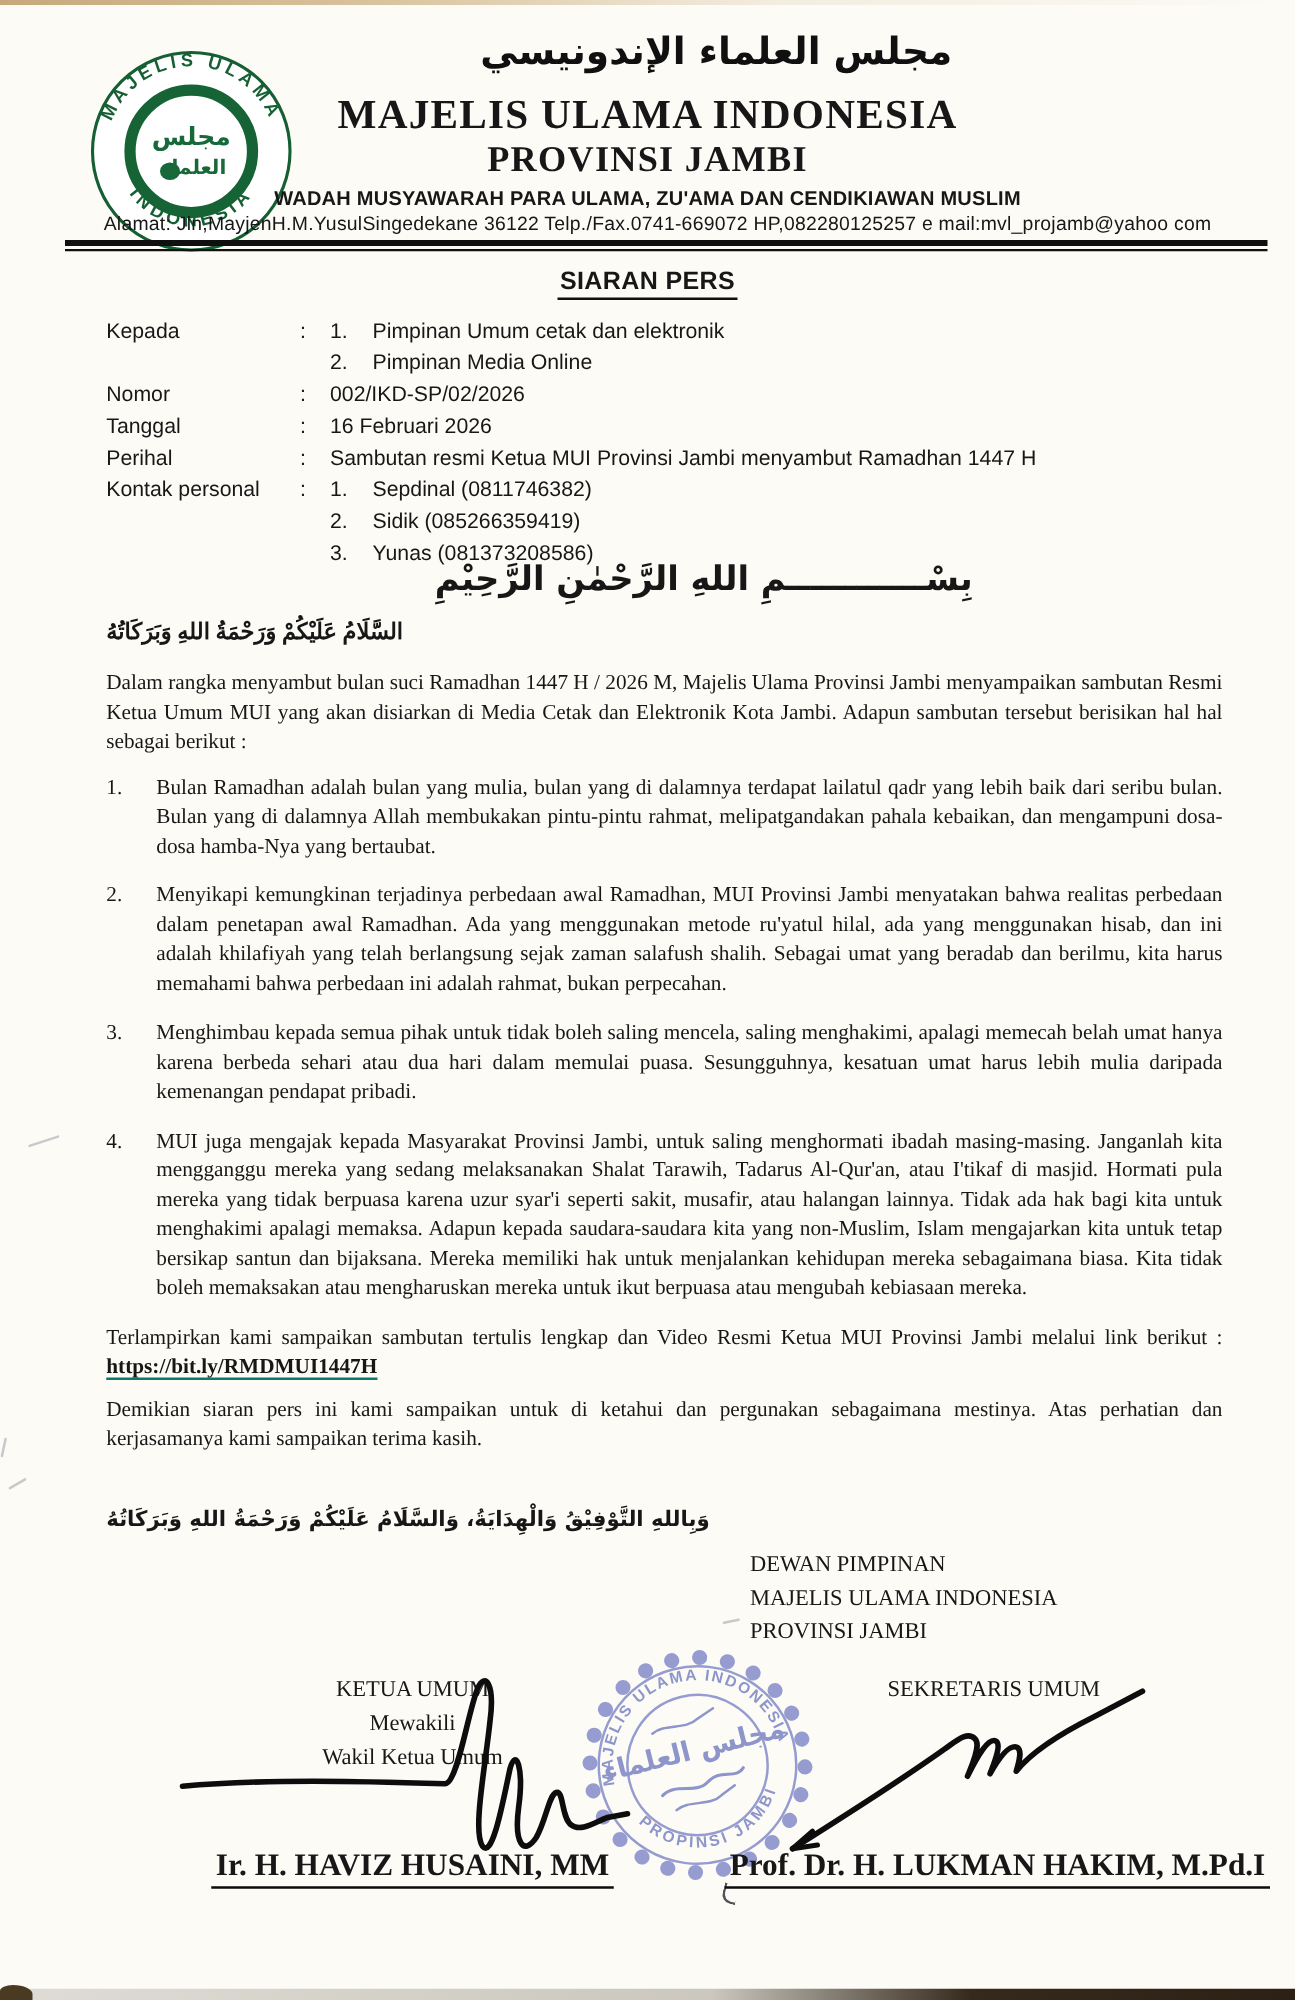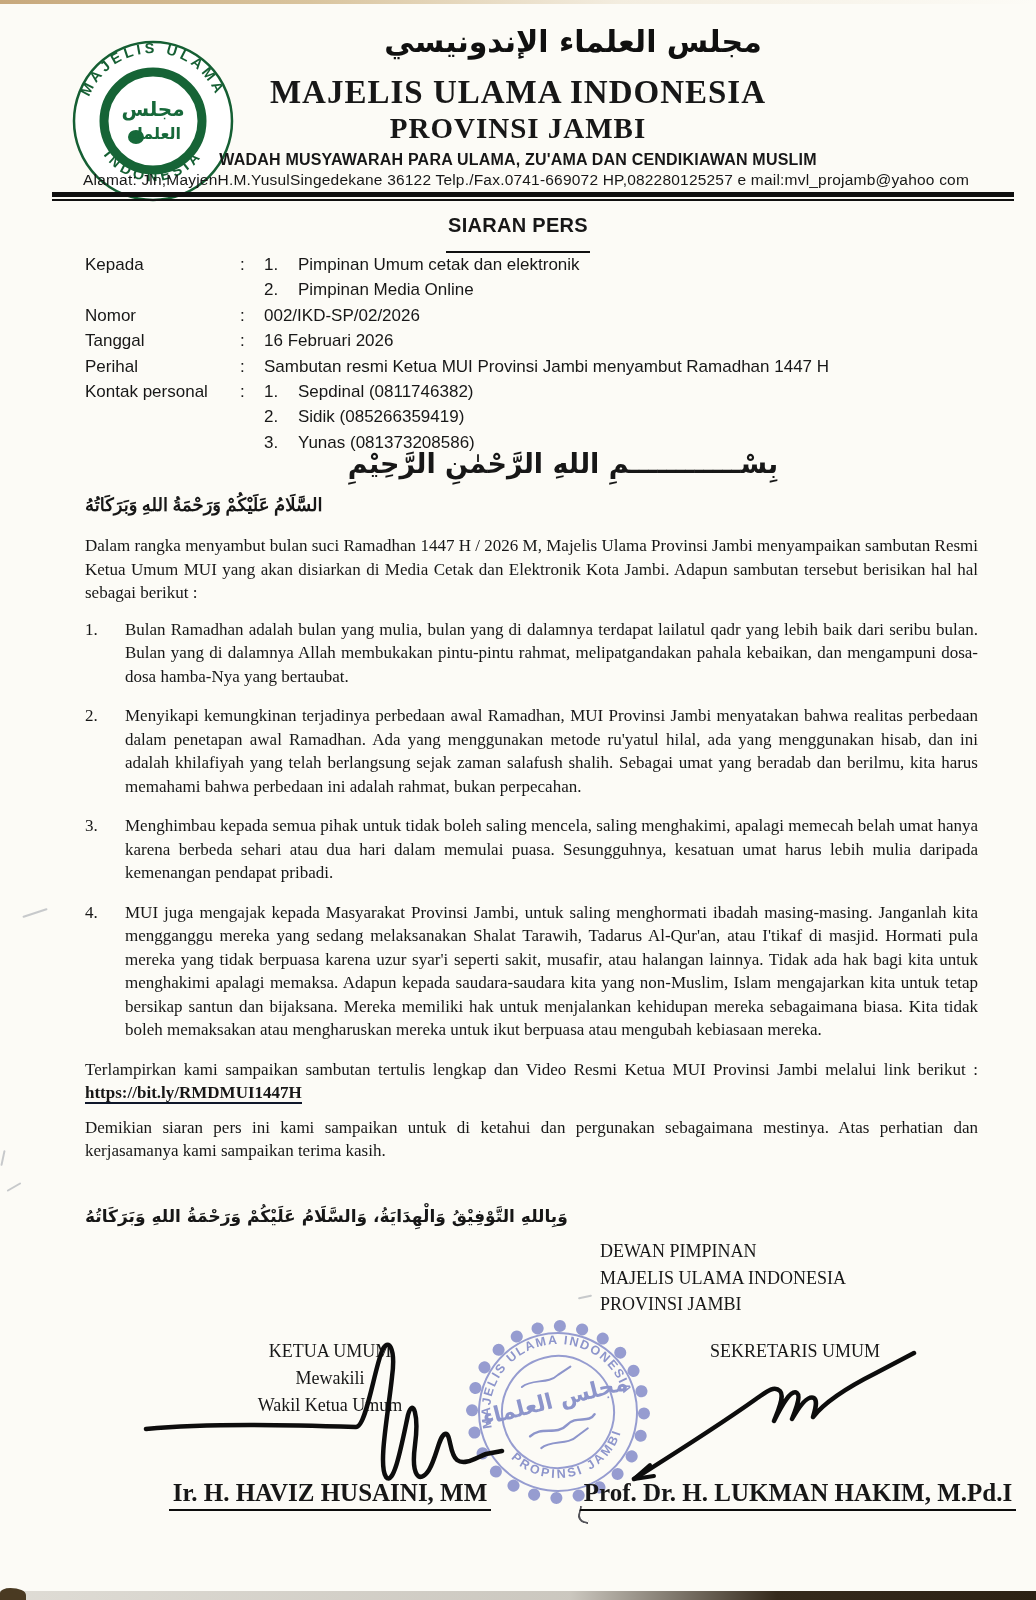--- a/index.html
+++ b/index.html
@@ -20,21 +20,21 @@
   .tagline{position:absolute;top:151px;left:0;right:0;text-align:center;
            font-family:"Liberation Sans",sans-serif;font-size:16px;font-weight:600;letter-spacing:.2px;}
   .address{position:absolute;top:171px;left:0;right:0;text-align:center;
            font-family:"Liberation Sans",sans-serif;font-size:15.5px;letter-spacing:.2px;padding-left:16px;}
   .logo{position:absolute;top:40px;left:72px;width:162px;height:162px;}
   .rule{position:absolute;top:192px;left:52px;right:22px;height:9px;
         background:linear-gradient(#101010 0 5px,transparent 5px 7px,#101010 7px 9px);}
 
   .title{position:absolute;top:214px;left:0;right:0;text-align:center;}
   .title span{display:inline-block;font-family:"Liberation Sans",sans-serif;font-weight:800;font-size:20px;
-        letter-spacing:.3px;border-bottom:2.5px solid #101010;padding:0 2px 14px 2px;}
+        letter-spacing:.3px;border-bottom:2.5px solid #101010;padding:0 2px 1px 2px;}
 
   
   .meta{position:absolute;top:252px;left:85px;width:905px;
         font-family:"Liberation Sans",sans-serif;font-size:17px;}
   .mrow{display:flex;line-height:25.4px;}
   .mlabel{width:155px;flex:none;}
   .mcolon{width:24px;flex:none;}
   .mnum{display:inline-block;width:34px;}
   .mnum:empty{width:0;}
 
@@ -44,21 +44,21 @@
          font-weight:bold;font-size:18px;direction:rtl;}
 
   
   .content{position:absolute;top:534px;left:85px;width:893px;font-size:17px;line-height:23.5px;text-align:justify;}
   .content p{margin:0;}
   .intro{margin-bottom:13px !important;}
   .pt{display:flex;margin-bottom:16px;}
   .ptnum{width:40px;flex:none;}
   .pttext{flex:1;text-align:justify;}
   .attach{margin-bottom:11px !important;}
-  .doclink{font-weight:bold;color:#171717;text-decoration:none;border-bottom:2px solid #0f172a;cursor:pointer;}
+  .doclink{font-weight:bold;color:#171717;text-decoration:none;border-bottom:2px solid #0f766e;cursor:pointer;}
 
   .closing-arabic{position:absolute;top:1206px;left:85px;font-family:"DejaVu Sans",sans-serif;
                   font-weight:bold;font-size:17px;direction:rtl;}
 
   
   .signoff{position:absolute;top:1232px;left:0;right:0;height:368px;}
   .council{position:absolute;left:600px;top:6px;font-size:18px;line-height:26.5px;}
   .role-left{position:absolute;left:130px;top:106px;width:400px;text-align:center;font-size:18px;line-height:27px;}
   .role-right{position:absolute;left:600px;top:109px;width:390px;text-align:center;font-size:18px;}
   .stamp{position:absolute;left:463px;top:85px;width:190px;height:190px;z-index:2;opacity:.88;}

